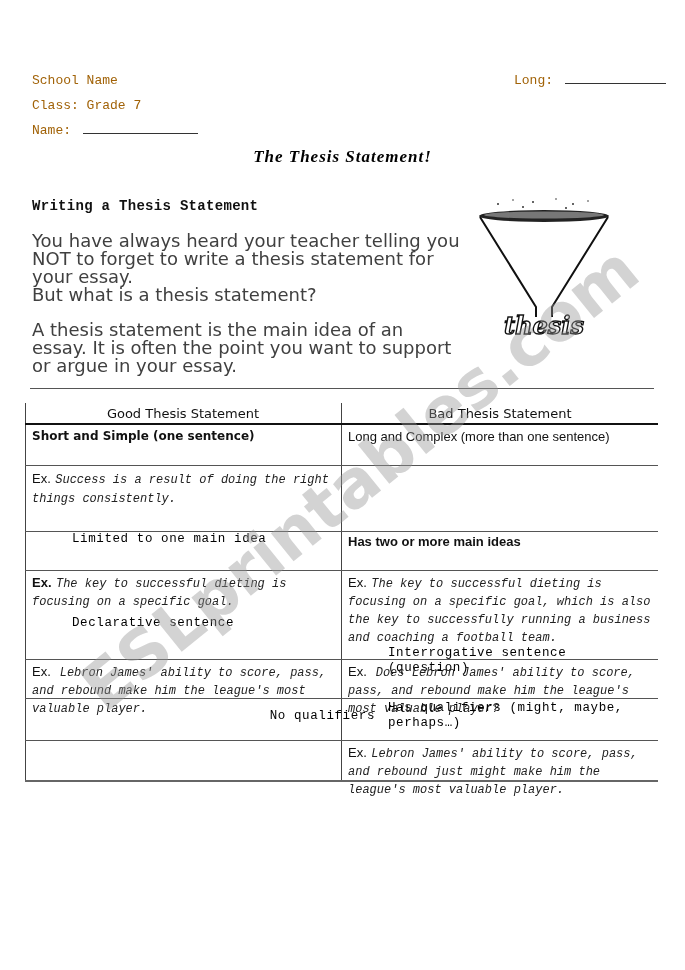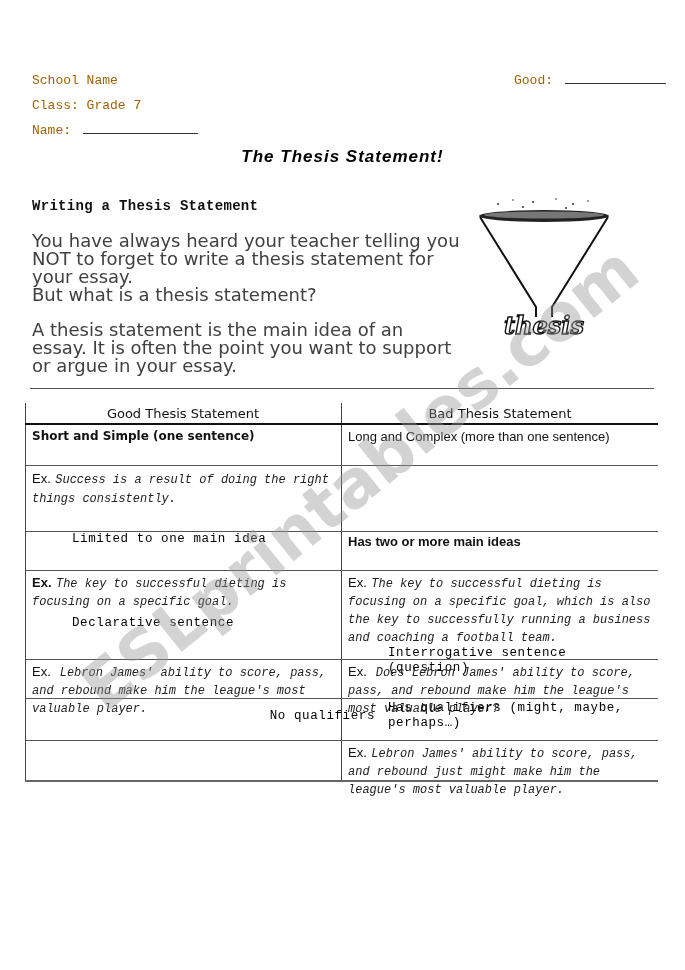--- a/index.html
+++ b/index.html
@@ -7,21 +7,21 @@
       width: 685px; height: 970px; background: #ffffff; position: relative; overflow: hidden;
       color: #111;
       font-family: "Liberation Sans", sans-serif;
     }
     .abs { position: absolute; }
     .serif { font-family: Liberation Mono, monospace; font-size: 13px; color: #a16207; }
     .line-blank { display: inline-block; border-bottom: 1px solid #333; vertical-align: baseline; }
 
     #title {
       left: 0; width: 685px; top: 147px; text-align: center;
-      font-family: Liberation Sans, sans-serif; font-weight: bold; font-size: 17px; letter-spacing: 1px;
+      font-family: Liberation Serif, serif; font-weight: bold; font-size: 17px; letter-spacing: 1px;
       color: #000; font-style: italic;
     }
     #section-heading {
       left: 32px; top: 198px; font-family: "Liberation Mono", monospace; font-weight: bold; font-size: 14px; letter-spacing: 0.3px;
     }
     .intro-p {
       left: 32px; width: 430px; font-family: "DejaVu Sans", sans-serif; font-size: 18px; line-height: 18px; color: #404040;
     }
     #hr { left: 30px; top: 388px; width: 624px; height: 0; border-top: 1px solid #555; }
 
@@ -55,21 +55,21 @@
 </head>
 <body>
 
 <div class="abs serif" style="left:32px; top:73px;">School Name</div>
 <div class="abs serif" style="left:32px; top:98px;">Class: Grade 7</div>
 <div class="abs serif" style="left:32px; top:123px;text-align:right;">
   <span>Name:</span>
   <span class="line-blank" style="width:115px; margin-left:4px;"></span>
 </div>
 <div class="abs serif" style="left:514px; top:73px;">
-  <span>Good:</span>
+  <span>Long:</span>
   <span class="line-blank" style="width:101px; margin-left:4px;"></span>
 </div>
 
 <div id="title" class="abs">The Thesis Statement!</div>
 
 <div id="section-heading" class="abs">Writing a Thesis Statement</div>
 <div class="abs intro-p" style="top:232px;">You have always heard your teacher telling you NOT to forget to write a thesis statement for your essay.</div>
 <div class="abs intro-p" style="top:286px;">But what is a thesis statement?</div>
 <div class="abs intro-p" style="top:321px;">A thesis statement is the main idea of an essay. It is often the point you want to support or argue in your essay.</div>
 

